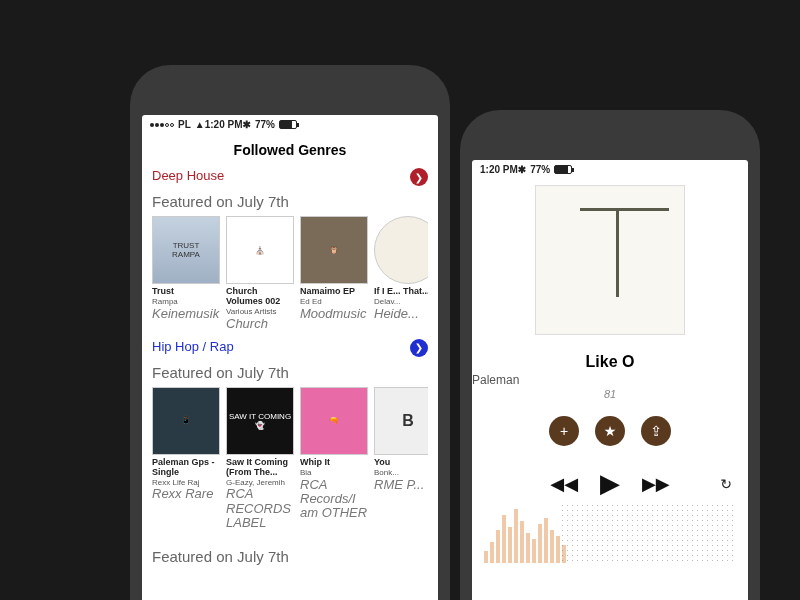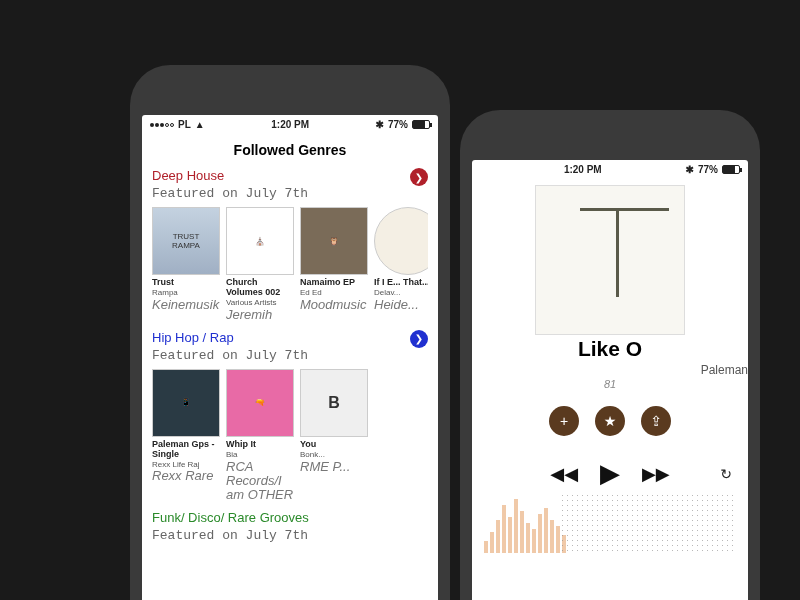--- a/index.html
+++ b/index.html
@@ -19,50 +19,50 @@
   .phone-left { left: 130px; top: 65px; width: 320px; height: 600px; z-index: 2; }
   .phone-right { left: 460px; top: 110px; width: 300px; height: 560px; z-index: 1; }
   .screen {
     background: #fff;
     width: 100%; height: 100%;
     border-radius: 3px;
     overflow: hidden;
     position: relative;
   }
   .status-bar {
-    display: flex; justify-content: space-between; align-items: center;
+    display: flex; align-items: center;
     padding: 4px 8px; font-size: 10px; font-weight: 600; color: #222;
   }
   .status-left, .status-right { display: flex; align-items: center; gap: 4px; }
   .signal-dots { display: flex; gap: 1px; }
   .signal-dots span { width: 4px; height: 4px; border-radius: 50%; background: #222; }
   .signal-dots span.off { background: transparent; border: 0.5px solid #222; }
   .battery { width: 18px; height: 9px; border: 1px solid #222; border-radius: 2px; position: relative; }
   .battery::after { content:''; position:absolute; right:-3px; top:2px; width:2px; height:4px; background:#222; }
   .battery-fill { background:#222; height:100%; }
   .page-title { text-align:center; font-weight:700; font-size:14px; padding:8px 0 10px 0; }
   .genre-section { padding: 0 10px 8px 10px; }
   .genre-head { display:flex; justify-content:space-between; align-items:flex-start; }
   .genre-title { font-weight:400; font-size:13px; }
-  .genre-sub { font-size:13px; color:#666; margin-top:3px;font-family:Liberation Mono, monospace; }
+  .genre-sub { font-size:15px; color:#666; margin-top:10px; }
   .arrow-btn { width:18px; height:18px; border-radius:50%; display:flex; align-items:center; justify-content:center; color:#fff; font-size:10px; }
   .albums { display:flex; gap:6px; margin-top:6px; overflow:hidden; }
   .album { width:68px; flex-shrink:0; }
   .album-art { width:68px; height:68px; background:#ddd; border:1px solid #ccc; display:flex; align-items:center; justify-content:center; font-size:8px; color:#333; text-align:center; overflow:hidden; }
   .album-title { font-size:9px; font-weight:700; margin-top:3px; color:#222; line-height:1.1; }
   .album-artist { font-size:8px; color:#555; margin-top:1px; line-height:1.1; }
   .album-label { font-size:13px; color:#777; font-style:italic; line-height:1.1; }
   
   .player-art-wrap { display:flex; justify-content:center; padding-top:6px; }
   .player-art { width:150px; height:150px; background:#f8f7f2; border:1px solid #ddd; position:relative; }
   .crane { position:absolute; left:30%; right:10%; top:15%; height:60%; }
   .crane .mast { position:absolute; left:40%; top:0; bottom:0; width:3px; background:#5a5a4a; }
   .crane .jib { position:absolute; left:0; right:0; top:0; height:3px; background:#5a5a4a; }
-  .player-title { text-align:center; font-weight:700; font-size:21px; margin-top:2px; }
-  .player-artist { text-align:right; font-size:12px; color:#555; margin-top:2px;margin-left:12px; }
+  .player-title { text-align:center; font-weight:700; font-size:16px; margin-top:18px; }
+  .player-artist { text-align:left; font-size:12px; color:#555; margin-top:2px; }
   .player-album { text-align:center; font-size:11px; color:#888; font-style:italic; margin-top:1px; }
   .circle-row { display:flex; justify-content:center; gap:16px; margin-top:16px; }
   .circ { width:30px; height:30px; border-radius:50%; background:#5a3a1f; color:#fff; display:flex; align-items:center; justify-content:center; font-size:14px; }
   .controls { display:flex; justify-content:center; align-items:center; gap:22px; margin-top:22px; position:relative; padding: 0 16px;}
   .controls .repeat { position:absolute; right:16px; font-size:14px; color:#222; }
   .ctrl { font-size:18px; color:#111; }
   .ctrl.play { font-size:26px; }
   .time-row { display:flex; justify-content:flex-end; padding:6px 14px 0 14px; font-size:9px; color:#666; }
   .wave { height:60px; margin:4px 12px 0 12px; position:relative; display:flex; align-items:flex-end; gap:2px; }
   .wave .bar { width:4px; background:#f0c9a8; }
@@ -118,21 +118,21 @@
         <div class="album">
           <div class="album-art art-trust">TRUST<br>RAMPA</div>
           <div class="album-title">Trust</div>
           <div class="album-artist">Rampa</div>
           <div class="album-label">Keinemusik</div>
         </div>
         <div class="album">
           <div class="album-art art-church">⛪</div>
           <div class="album-title">Church Volumes 002</div>
           <div class="album-artist">Various Artists</div>
-          <div class="album-label">Jeremih</div>
+          <div class="album-label">Church</div>
         </div>
         <div class="album">
           <div class="album-art art-owl">🦉</div>
           <div class="album-title">Namaimo EP</div>
           <div class="album-artist">Ed Ed</div>
           <div class="album-label">Moodmusic</div>
         </div>
         <div class="album">
           <div class="album-art art-if"></div>
           <div class="album-title">If I E... That...</div>
@@ -149,20 +149,26 @@
           <div class="genre-sub">Featured  on  July 7th</div>
         </div>
         <div class="arrow-btn" style="background:#2030d0">❯</div>
       </div>
       <div class="albums">
         <div class="album">
           <div class="album-art art-gps">📱</div>
           <div class="album-title">Paleman Gps - Single</div>
           <div class="album-artist">Rexx Life Raj</div>
           <div class="album-label">Rexx Rare</div>
+        </div>
+        <div class="album">
+          <div class="album-art art-saw">SAW IT COMING<br>👻</div>
+          <div class="album-title">Saw It Coming (From The...</div>
+          <div class="album-artist">G-Eazy, Jeremih</div>
+          <div class="album-label">RCA RECORDS LABEL</div>
         </div>
         <div class="album">
           <div class="album-art art-whip">🔫</div>
           <div class="album-title">Whip It</div>
           <div class="album-artist">Bia</div>
           <div class="album-label">RCA Records/I am OTHER</div>
         </div>
         <div class="album">
           <div class="album-art art-you">
               <b style="font-size:16px">B</b>
@@ -170,21 +176,20 @@
           <div class="album-title">You</div>
           <div class="album-artist">Bonk...</div>
           <div class="album-label">RME P...</div>
         </div>
       </div>
     </div>
 
     <div class="genre-section">
       <div class="genre-head">
         <div>
-          <div class="genre-title" style="color:#2a8a2a">Funk/ Disco/ Rare Grooves</div>
           <div class="genre-sub">Featured  on  July 7th</div>
         </div>
       </div>
     </div>
 
   </div>
 </div>
 
 <div class="phone phone-right">
   <div class="screen">

